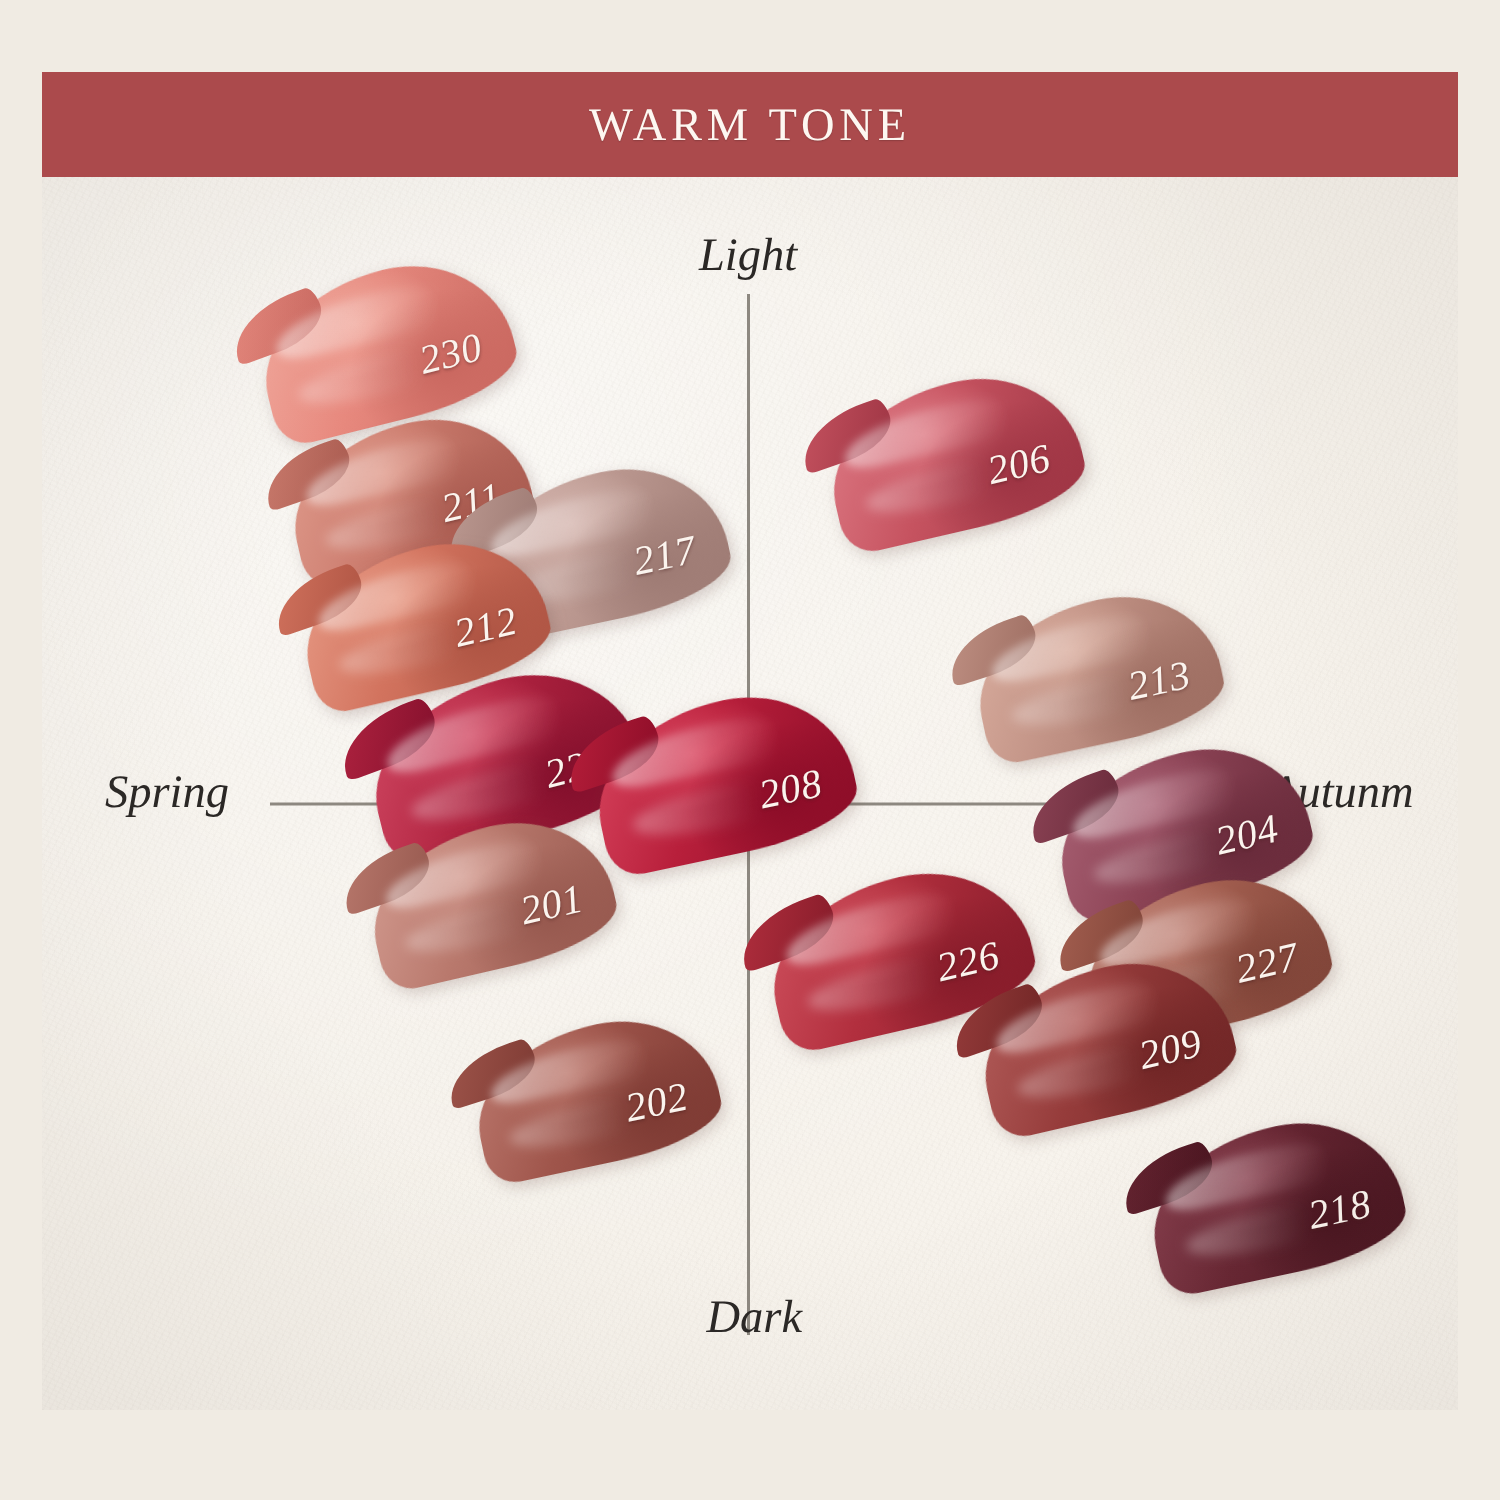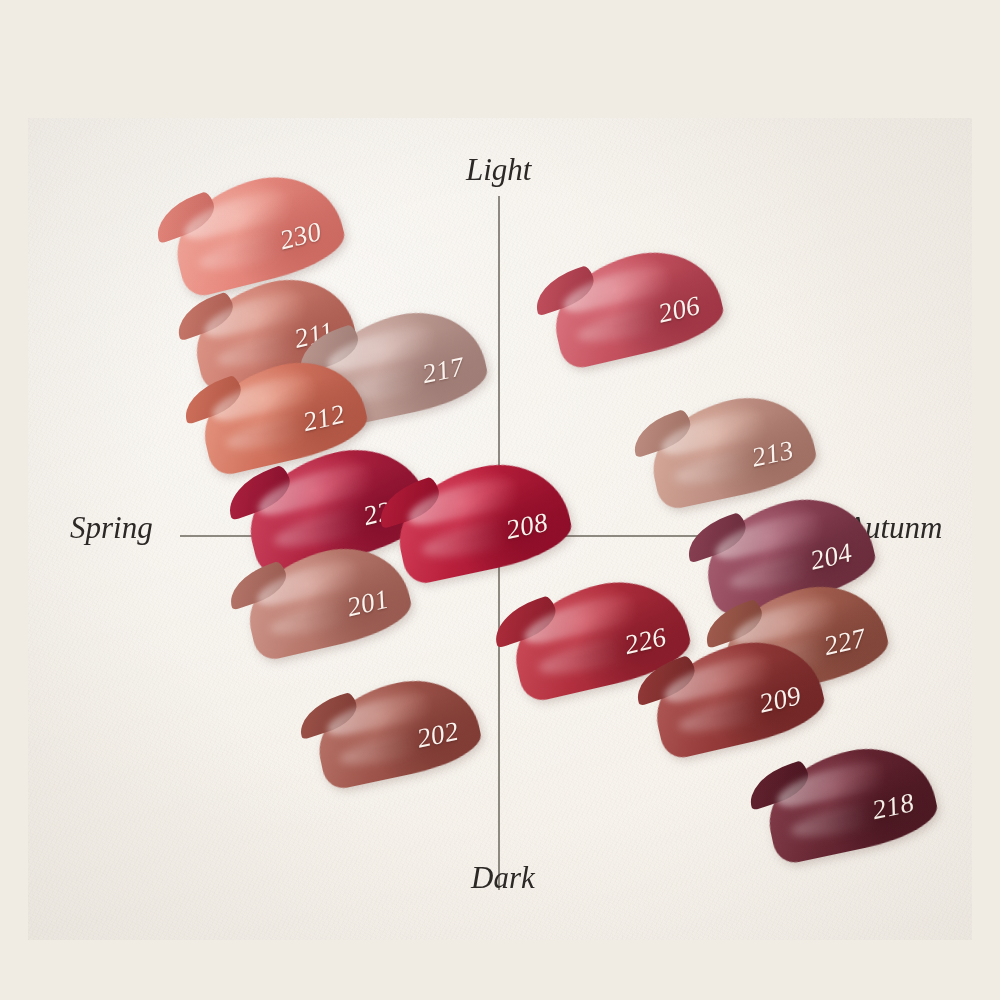--- a/index.html
+++ b/index.html
@@ -147,20 +147,23 @@
     font-family: "Liberation Serif", "DejaVu Serif", serif;
     text-shadow: 0 1px 2px rgba(70,30,30,.45);
     pointer-events: none;
   }
 </style>
 </head>
 <body>
 
 <div id="page">
 
+  <div id="banner">
+    <div id="banner-title">WARM TONE</div>
+  </div>
 
   <div id="canvas">
     <div id="grain"></div>
 
     <div class="axis" id="axis-v"></div>
     <div class="axis" id="axis-h"></div>
 
     <div class="axis-label" id="label-light">Light</div>
     <div class="axis-label" id="label-dark">Dark</div>
     <div class="axis-label" id="label-spring">Spring</div>

